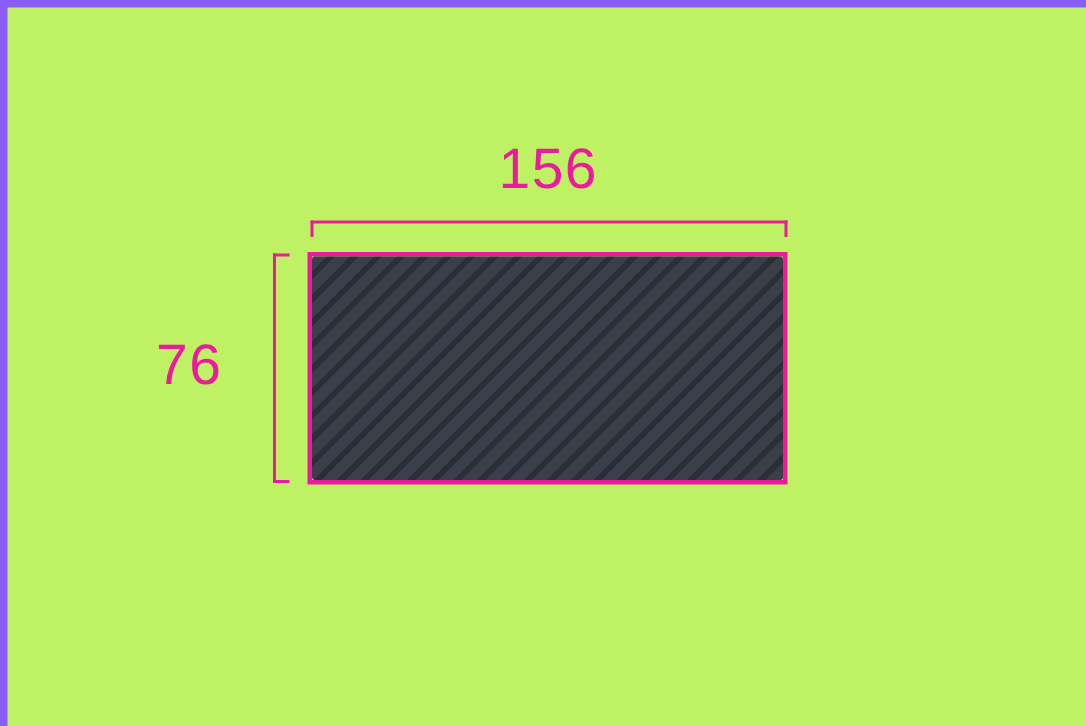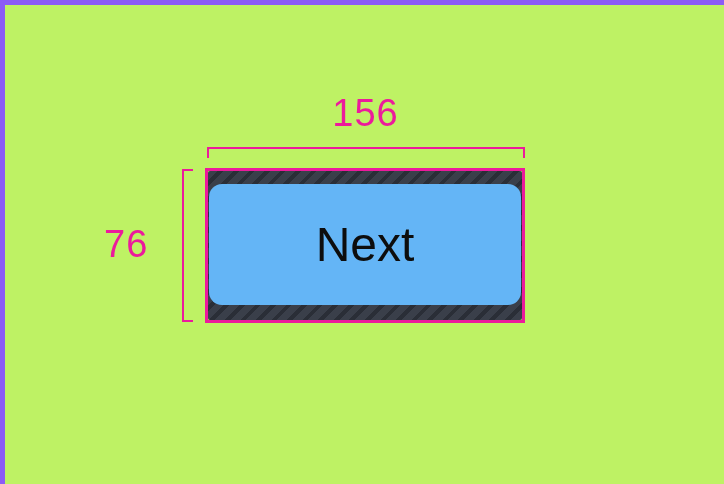--- a/index.html
+++ b/index.html
@@ -136,18 +136,15 @@
 <div class="stage">
 
   <div class="dim-label dim-label-width">156</div>
   <div class="bracket-top"></div>
 
   <div class="dim-label dim-label-height">76</div>
   <div class="bracket-left"></div>
 
   <div class="selection-box">
     <div class="padding-hatch"></div>
-    <button class="next-button">
-      <span class="next-button-label">Next</span>
-    </button>
   </div>
 
 </div>
 
 </body></html>

